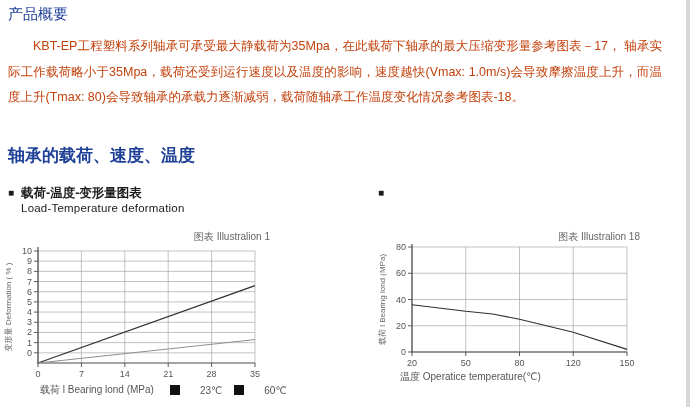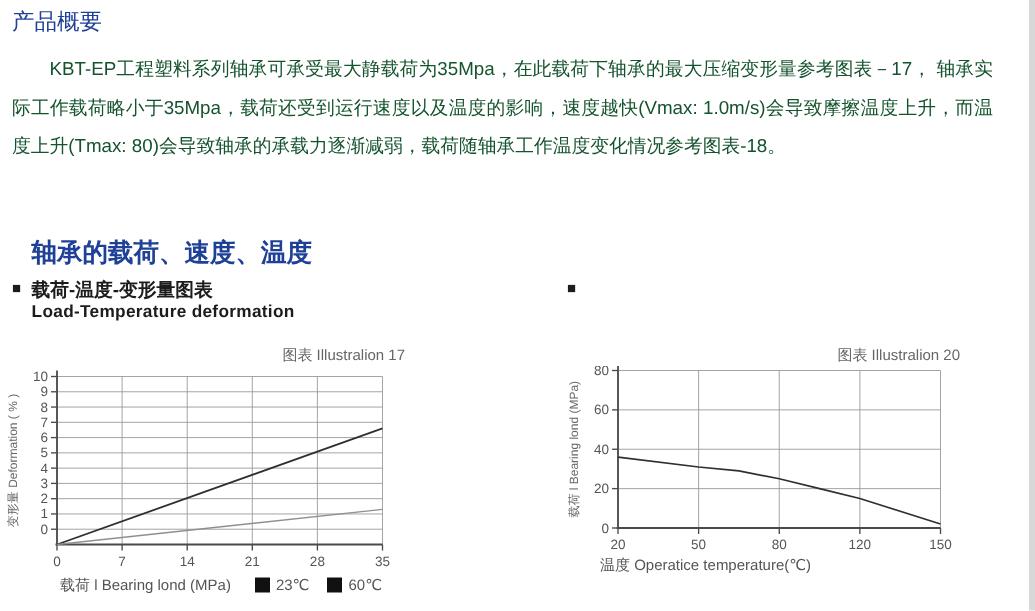--- a/index.html
+++ b/index.html
@@ -1,36 +1,36 @@
 <!DOCTYPE html>
 <html><head>
 <meta charset="utf-8">
 <style>
   html,body{margin:0;padding:0;}
   body{width:690px;height:407px;background:#ffffff;font-family:"Liberation Sans","DejaVu Sans",sans-serif;overflow:hidden;}
   .page{position:relative;width:690px;height:407px;background:#fff;}
   .page-title{position:absolute;left:8px;top:5px;font-size:15px;font-weight:normal;color:#1e4096;margin:0;}
-  .intro{position:absolute;left:8px;top:34px;width:654px;margin:0;font-size:12.5px;line-height:25.5px;color:#14532d;text-align:justify;text-indent:2em;}
-  .section-title{position:absolute;left:8px;top:144px;font-size:17px;font-weight:bold;color:#1e4096;margin:13px;}
+  .intro{position:absolute;left:8px;top:34px;width:654px;margin:0;font-size:12.5px;line-height:25.5px;color:#c2410c;text-align:justify;text-indent:2em;}
+  .section-title{position:absolute;left:8px;top:144px;font-size:17px;font-weight:bold;color:#1e4096;margin:0;}
   .chart-block{position:absolute;top:186px;}
   .block-left{left:8px;width:332px;}
   .block-right{left:378px;width:290px;}
   .chart-heading{display:flex;gap:7px;align-items:flex-start;color:#1c1c1c;}
   .chart-heading .bullet{font-size:10px;line-height:14px;color:#1c1c1c;}
   .ch-zh{font-size:12.5px;font-weight:bold;line-height:15px;}
-  .ch-en{font-size:11.5px;font-weight:bold;line-height:15px;letter-spacing:0.2px;}
+  .ch-en{font-size:11.5px;font-weight:normal;line-height:15px;letter-spacing:0.2px;}
   .caption{position:absolute;top:44px;left:0;width:262px;text-align:right;font-size:10px;color:#666;}
   .chart-svg{position:absolute;top:58px;}
   #deformation{left:-6px;}
   #load_temperature{left:-2px;}
   .xrow{position:absolute;display:flex;align-items:center;gap:16px;font-size:10px;color:#555;}
   .xrow-left{top:197px;left:32px;}
   .xrow-right{top:184px;left:22px;}
   .legend{display:flex;gap:12px;align-items:center;}
-  .legend-item{display:flex;align-items:center;gap:4px;}
+  .legend-item{display:flex;align-items:center;gap:20px;}
   .swatch{width:10px;height:10px;background:#111;display:inline-block;}
   .edge-strip{position:absolute;right:0;top:0;width:4px;height:407px;background:#d8d8d8;}
 </style>
 </head>
 <body>
 
 <div class="page">
 
   <h1 class="page-title">产品概要</h1>
 
@@ -39,21 +39,21 @@
   <h2 class="section-title">轴承的载荷、速度、温度</h2>
 
   <div class="chart-block block-left">
     <div class="chart-heading">
       <span class="bullet">■</span>
       <div>
         <div class="ch-zh">载荷-温度-变形量图表</div>
         <div class="ch-en">Load-Temperature  deformation</div>
       </div>
     </div>
-    <div class="caption">图表  Illustralion 17</div>
+    <div class="caption">图表  Illustralion 1</div>
     <svg id="deformation" class="chart-svg" width="268" height="140">
         <line x1="36" y1="108.81818181818181" x2="253" y2="108.81818181818181" stroke="#9a9a9a" stroke-width="0.6"></line>
         <line x1="32" y1="108.81818181818181" x2="36" y2="108.81818181818181" stroke="#4a4a4a" stroke-width="0.9"></line>
         <text x="30" y="111.81818181818181" text-anchor="end" font-size="9" fill="#555555">0</text>
         <line x1="36" y1="98.63636363636364" x2="253" y2="98.63636363636364" stroke="#9a9a9a" stroke-width="0.6"></line>
         <line x1="32" y1="98.63636363636364" x2="36" y2="98.63636363636364" stroke="#4a4a4a" stroke-width="0.9"></line>
         <text x="30" y="101.63636363636364" text-anchor="end" font-size="9" fill="#555555">1</text>
         <line x1="36" y1="88.45454545454545" x2="253" y2="88.45454545454545" stroke="#9a9a9a" stroke-width="0.6"></line>
         <line x1="32" y1="88.45454545454545" x2="36" y2="88.45454545454545" stroke="#4a4a4a" stroke-width="0.9"></line>
         <text x="30" y="91.45454545454545" text-anchor="end" font-size="9" fill="#555555">2</text>
@@ -119,21 +119,21 @@
       </span>
     </div>
   </div>
 
   <div class="chart-block block-right">
     <div class="chart-heading">
       <span class="bullet">■</span>
       <div>
       </div>
     </div>
-    <div class="caption">图表  Illustralion 20</div>
+    <div class="caption">图表  Illustralion 18</div>
     <svg id="load_temperature" class="chart-svg" width="268" height="126">
         <line x1="36" y1="108" x2="251" y2="108" stroke="#9a9a9a" stroke-width="0.6"></line>
         <line x1="32" y1="108" x2="36" y2="108" stroke="#4a4a4a" stroke-width="0.9"></line>
         <text x="30" y="111" text-anchor="end" font-size="9" fill="#555555">0</text>
         <line x1="36" y1="81.75" x2="251" y2="81.75" stroke="#9a9a9a" stroke-width="0.6"></line>
         <line x1="32" y1="81.75" x2="36" y2="81.75" stroke="#4a4a4a" stroke-width="0.9"></line>
         <text x="30" y="84.75" text-anchor="end" font-size="9" fill="#555555">20</text>
         <line x1="36" y1="55.5" x2="251" y2="55.5" stroke="#9a9a9a" stroke-width="0.6"></line>
         <line x1="32" y1="55.5" x2="36" y2="55.5" stroke="#4a4a4a" stroke-width="0.9"></line>
         <text x="30" y="58.5" text-anchor="end" font-size="9" fill="#555555">40</text>

